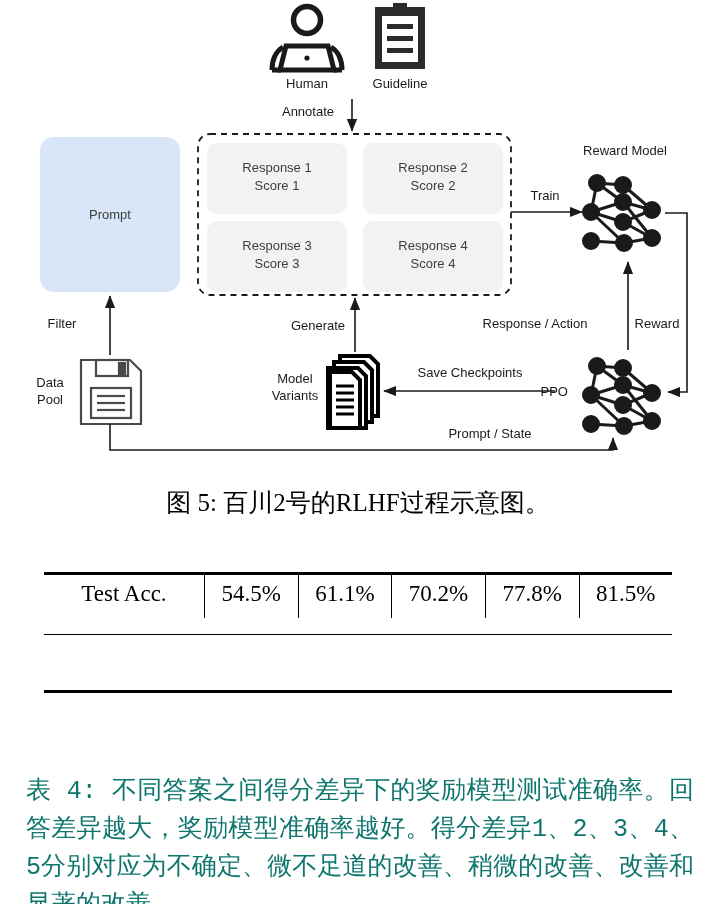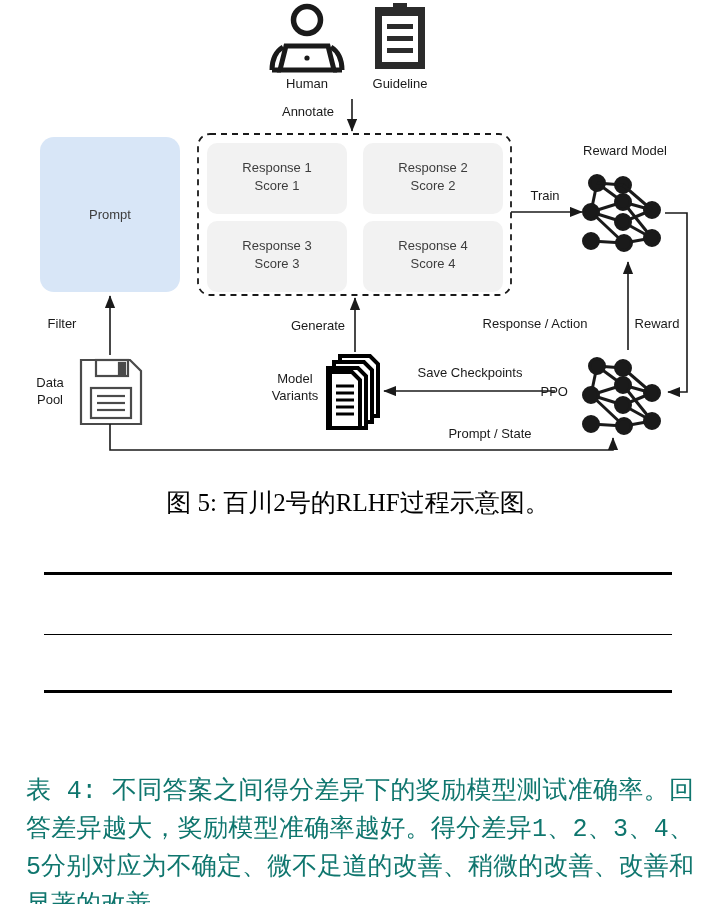--- a/index.html
+++ b/index.html
@@ -263,16 +263,24 @@
 </div>
 
 <div id="fig-caption">图 5: 百川2号的RLHF过程示意图。</div>
 
 <div class="rule-top" style="top:572px"></div>
 <div class="rule-mid" style="top:634px"></div>
 <div class="rule-bottom" style="top:690px"></div>
 
 <table id="score-table">
   <tbody>
+    <tr class="row-data">
+      <td>Test Acc.</td>
+      <td>54.5%</td>
+      <td>61.1%</td>
+      <td>70.2%</td>
+      <td>77.8%</td>
+      <td>81.5%</td>
+    </tr>
   </tbody>
 </table>
 
 <div id="table-caption">表 4: 不同答案之间得分差异下的奖励模型测试准确率。回答差异越大，奖励模型准确率越好。得分差异1、2、3、4、5分别对应为不确定、微不足道的改善、稍微的改善、改善和显著的改善。</div>
 
 </body></html>

